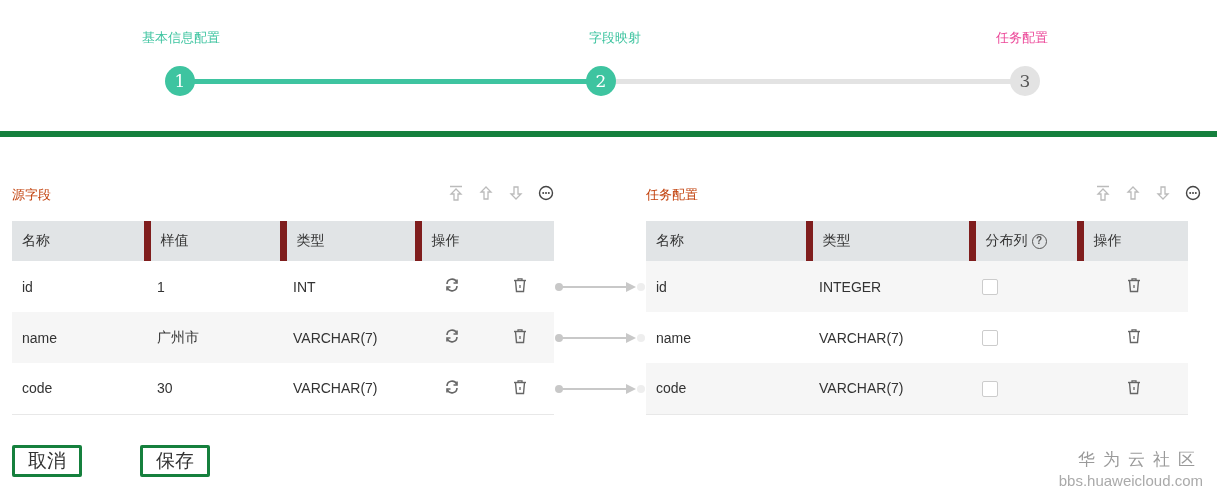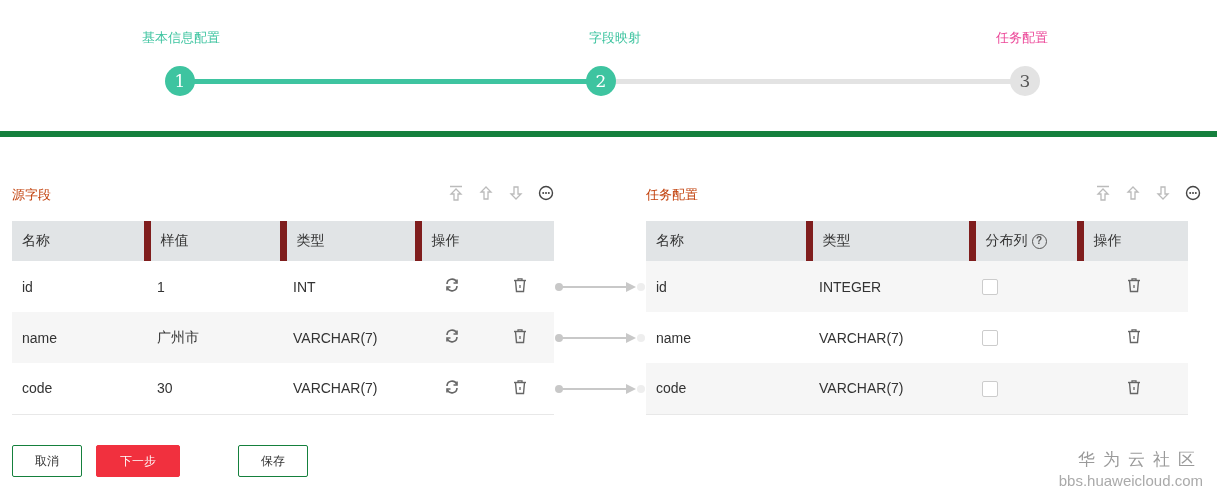--- a/index.html
+++ b/index.html
@@ -34,21 +34,21 @@
   .icon-cell { text-align: center; padding-left: 0; }
   .icon-btn { display: inline-block; cursor: pointer; vertical-align: middle; }
   .chk { display: inline-block; width: 16px; height: 16px; border: 1px solid #ccc; background: #fff; border-radius: 2px; vertical-align: middle; cursor: pointer; }
   .help-icon { display: inline-block; width: 15px; height: 15px; border: 1.5px solid #555; border-radius: 50%; font-size: 10px; line-height: 12px; text-align: center; color: #555; font-weight: bold; margin-left: 4px; vertical-align: middle; }
 
   
   .connector { position: absolute; left: 554px; width: 92px; height: 12px; }
 
   
   .footer { position: absolute; top: 445px; left: 12px; display: flex; gap: 14px; }
-  .btn { height: 32px; border: 1px solid #15803d; background: #fff; color: #333; font-size: 12px; display: flex; align-items: center; justify-content: center; cursor: pointer; border-radius: 2px; font-family: "Liberation Sans", "DejaVu Sans", sans-serif; }
+  .btn { height: 32px; border: 3px solid #15803d; background: #fff; color: #333; font-size: 19px; display: flex; align-items: center; justify-content: center; cursor: pointer; border-radius: 2px; font-family: "Liberation Sans", "DejaVu Sans", sans-serif; }
   .btn.primary { background: #f1303e; border-color: #f1303e; color: #fff; }
 
   .watermark { position: absolute; right: 14px; top: 448px; text-align: right; color: #9a9a9a; }
   .wm-main { font-size: 17px; letter-spacing: 8px; }
   .wm-sub { font-size: 15px; color: #aaa; margin-top: 1px; }
 </style>
 </head>
 <body>
 
 <div class="stepper">
@@ -259,20 +259,19 @@
                 <path d="M3.5 3.5 L4.5 14.5 H11.5 L12.5 3.5" fill="none" stroke="#666" stroke-width="1.4"></path>
                 <line x1="8" y1="8" x2="8" y2="11" stroke="#666" stroke-width="1.3"></line>
               </svg></span></td>
       </tr>
     </tbody>
   </table>
 </div>
 
 <div class="footer">
   <button class="btn" style="width:70px;">取消</button>
-  <button class="btn primary" style="width:84px;">下一步</button>
   <button class="btn" style="width:70px;margin-left:44px;">保存</button>
 </div>
 
 <div class="watermark">
   <div class="wm-main">华为云社区</div>
   <div class="wm-sub">bbs.huaweicloud.com</div>
 </div>
 
 </body></html>

